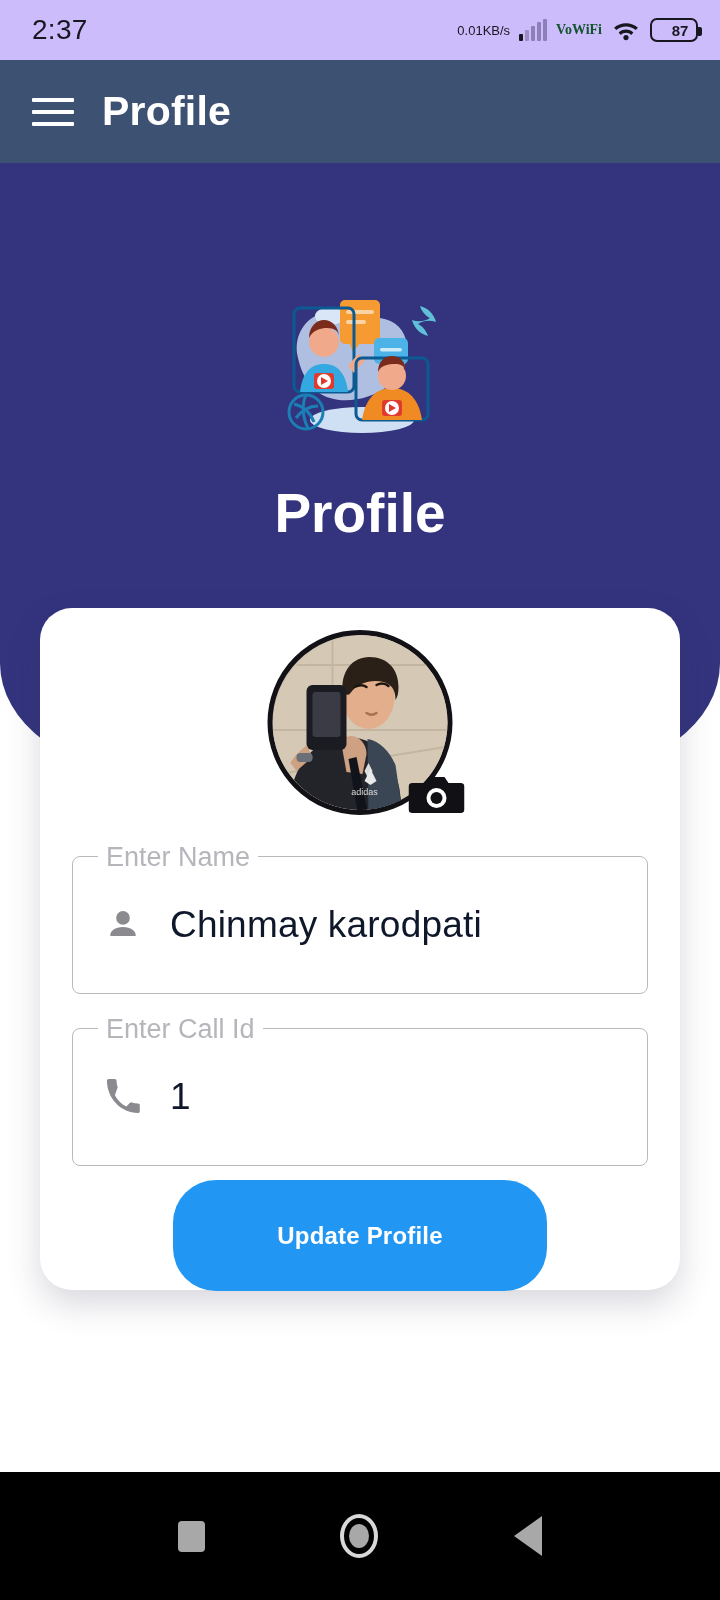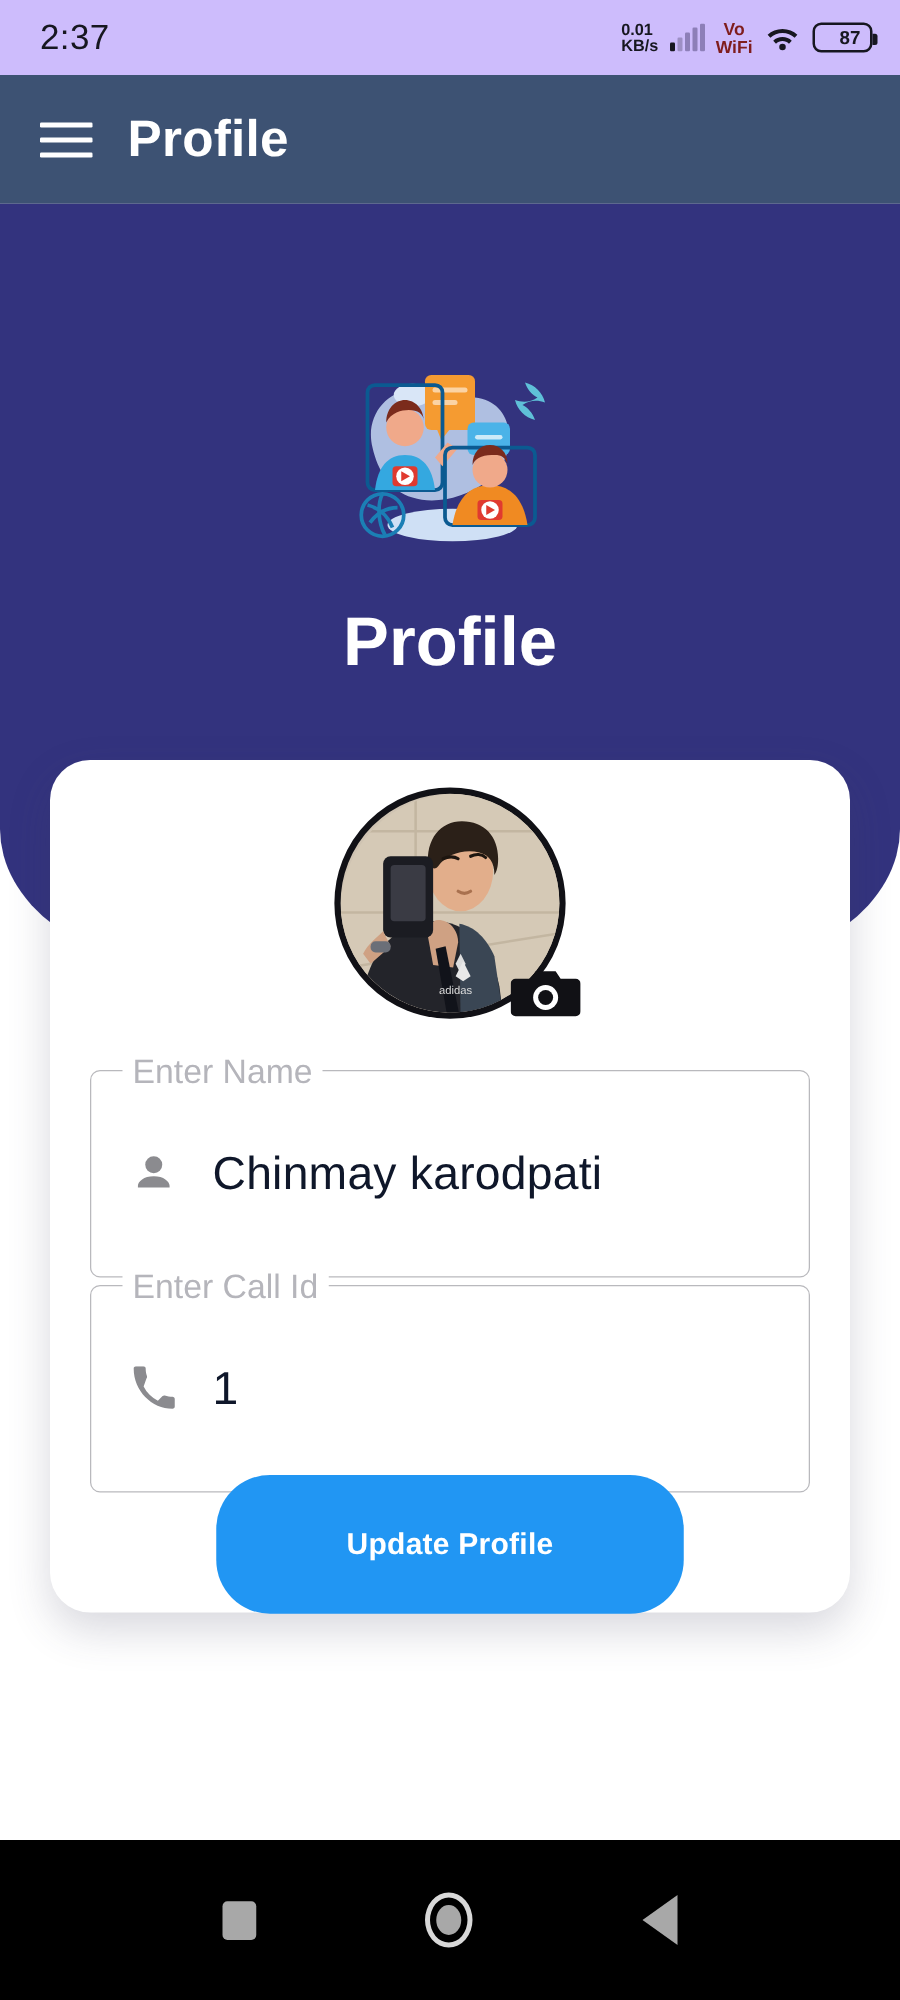--- a/index.html
+++ b/index.html
@@ -12,31 +12,31 @@
   #screen { position:relative; width:720px; height:1600px; background:#ffffff; }
 
   
   .statusbar{
     position:absolute; top:0; left:0; width:720px; height:60px;
     background:#cdbcfc; display:flex; align-items:center;
     justify-content:space-between; padding:0 22px 0 32px;text-align:center;
   }
   .sb-time{ font-size:28px; font-weight:400; color:#171720; letter-spacing:.3px; }
   .sb-right{ display:flex; align-items:center; gap:9px; }
-  .sb-net{ display:flex; flex-direction:column; align-items:flex-start;
-           font-size:13px; line-height:13px; font-weight:700; color:#171720; }
+  .sb-net{ display:flex; flex-direction:row; align-items:flex-start;
+           font-size:13px; line-height:13px; font-weight:400; color:#171720; }
   .sb-signal{ display:flex; align-items:flex-end; gap:2px; height:22px; }
   .sb-signal i{ display:block; width:4px; background:#171720; border-radius:1px; }
   .sb-signal i:nth-child(1){ height:7px; }
   .sb-signal i:nth-child(2){ height:11px; background:#9d8fc4;}
   .sb-signal i:nth-child(3){ height:15px; background:#8d7fb8;}
   .sb-signal i:nth-child(4){ height:19px; background:#8d7fb8;}
   .sb-signal i:nth-child(5){ height:22px; background:#8d7fb8;}
-  .sb-vowifi{ display:flex; flex-direction:column; align-items:center;
-              font-size:14px; line-height:14px; font-weight:700; color:#7f1d1d; }
+  .sb-vowifi{ display:flex; flex-direction:row; align-items:center;
+              font-size:14px; line-height:14px; font-weight:700; color:#14532d;font-family:Liberation Serif, serif; }
   .sb-wifi{ width:30px; height:22px; position:relative; }
   .sb-battery{
     width:48px; height:24px; border:2.5px solid #171720; border-radius:7px;
     display:flex; align-items:center; justify-content:center; position:relative;padding-left:12px;
   }
   .sb-battery span{ font-size:15px; font-weight:700; color:#171720; }
   .sb-battery::after{
     content:""; position:absolute; right:-6px; top:7px; width:4px; height:9px;
     background:#171720; border-radius:0 2px 2px 0;
   }
@@ -76,21 +76,21 @@
   .avatar{
     width:185px; height:185px; border-radius:50%; border:5px solid #111116;
     overflow:hidden; position:relative; background:#cfc3b2;
   }
   .cam-badge{
     position:absolute; right:-12px; bottom:-2px; width:56px; height:44px;
     display:flex; align-items:center; justify-content:center;
   }
 
   
-  .field{ position:absolute; left:32px; width:576px; height:166px;padding-left:34px; }
+  .field{ position:absolute; left:32px; width:576px; height:138px;padding-left:34px; }
   .field .box{
     position:absolute; inset:0; border:1.6px solid #b9b9bd; border-radius:8px;
   }
   .field .legend{
     position:absolute; top:-14px; left:26px; padding:0 8px; background:#ffffff;
     font-size:27px; color:#b5b5bb; font-weight:400; white-space:nowrap;
   }
   .field .row{
     position:absolute; top:0; left:0; right:0; bottom:0;
     display:flex; align-items:center; padding-left:32px; gap:28px;

